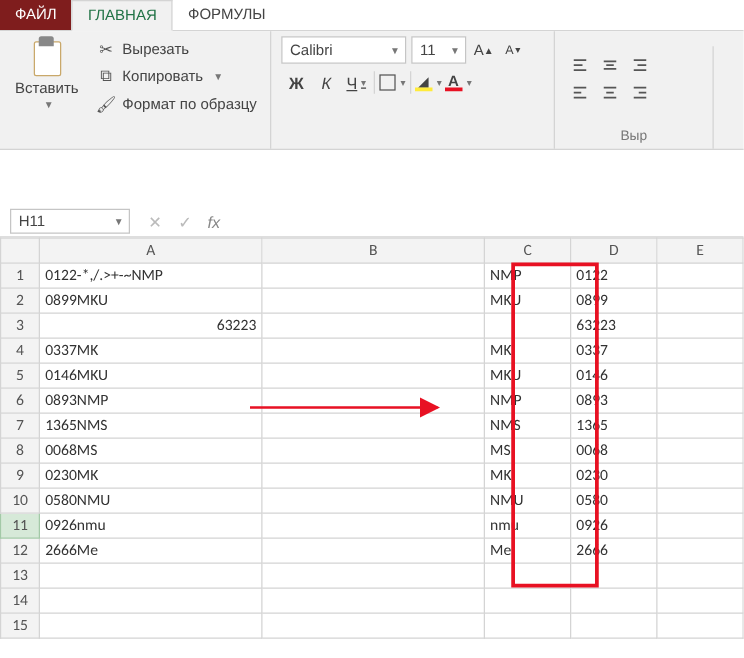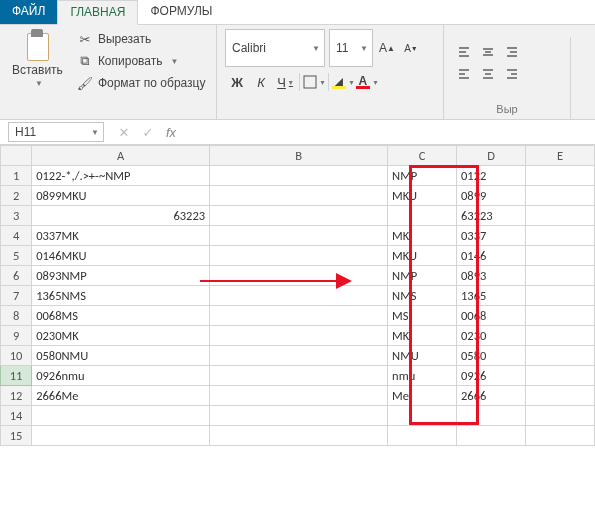--- a/index.html
+++ b/index.html
@@ -23,21 +23,21 @@
     height: 24px;
   }
   .tab {
     padding: 4px 12px;
     font-size: 12px;
     color: #444;
     cursor: pointer;
     box-sizing: border-box;
   }
   .tab.file {
-    background: #0369a1;
+    background: #7f1d1d;
     color: #fff;
   }
   .tab.active {
     color: #217346;
     border: 1px solid #d4d4d4;
     border-bottom: 1px solid #f1f1f1;
     background: #f1f1f1;
     margin-bottom: -1px;
   }
   
@@ -80,39 +80,39 @@
     background:#888;border-radius:2px 2px 0 0;
   }
   .side-btn {
     display:flex;align-items:center;gap:5px;padding:2px 2px;font-size:12px;color:#444;cursor:pointer;white-space:nowrap;
   }
   .side-btn .ico { width:16px;height:16px;display:flex;align-items:center;justify-content:center;font-size:13px;color:#555; }
   .dd { font-size:8px;color:#777;margin-left:3px; }
   .font-row { display:flex;gap:4px;align-items:center;margin-bottom:4px; }
   .combo {
     background:#fff;border:1px solid #c5c5c5;display:flex;align-items:center;
-    height:38px;font-size:12px;padding:0 4px 0 6px;box-sizing:border-box;text-align:center;
+    height:22px;font-size:12px;padding:0 4px 0 6px;box-sizing:border-box;text-align:center;
   }
   .combo.name { width:100px; }
   .combo.size { width:44px; }
   .aa-btn { width:20px;height:22px;display:flex;align-items:center;justify-content:center;font-size:12px;cursor:pointer; }
   .style-row { display:flex;gap:0;align-items:center; }
   .sbtn { width:24px;height:22px;display:flex;align-items:center;justify-content:center;font-size:13px;cursor:pointer;color:#444; }
   .sbtn.bold{font-weight:bold;}
   .sbtn.ital{font-style:italic;}
   .sbtn.und{text-decoration:underline;}
   .sep { width:1px;height:18px;background:#d4d4d4;margin:0 2px; }
   .color-tile{width:14px;height:14px;position:relative;}
   .color-tile .bar{position:absolute;bottom:0;left:0;right:0;height:3px;}
   .align-grid{display:grid;grid-template-columns:repeat(3,24px);grid-template-rows:repeat(2,22px);}
   .abtn{display:flex;align-items:center;justify-content:center;cursor:pointer;}
   .abtn svg line{stroke:#555;stroke-width:1.4;}
   
   .formula-bar{
-    display:flex;align-items:center;border-bottom:1px solid #d4d4d4;height:24px;
+    display:flex;align-items:center;border-bottom:1px solid #d4d4d4;height:24px;margin-top:45px;
   }
   .name-box{
     width:96px;border:1px solid #c5c5c5;margin:2px 8px 2px 8px;height:20px;
     display:flex;align-items:center;justify-content:space-between;padding:0 4px 0 6px;
     font-size:12px;background:#fff;box-sizing:border-box;
   }
   .fx-btn{width:24px;display:flex;align-items:center;justify-content:center;color:#888;font-size:13px;cursor:pointer;}
   .fx-label{font-style:italic;color:#888;font-size:13px;margin:0 6px;}
   .formula-input{flex:1;height:20px;border:none;font-size:12px;padding:0 4px;}
   
@@ -405,20 +405,28 @@
         </tr>
         <tr>
           <th class="rowhdr">12</th>
           <td>2666Me</td>
           <td></td>
           <td>Me</td>
           <td>2666</td>
           <td></td>
         </tr>
         <tr>
+          <th class="rowhdr">13</th>
+          <td></td>
+          <td></td>
+          <td></td>
+          <td></td>
+          <td></td>
+        </tr>
+        <tr>
           <th class="rowhdr">14</th>
           <td></td>
           <td></td>
           <td></td>
           <td></td>
           <td></td>
         </tr>
         <tr>
           <th class="rowhdr">15</th>
           <td></td>

